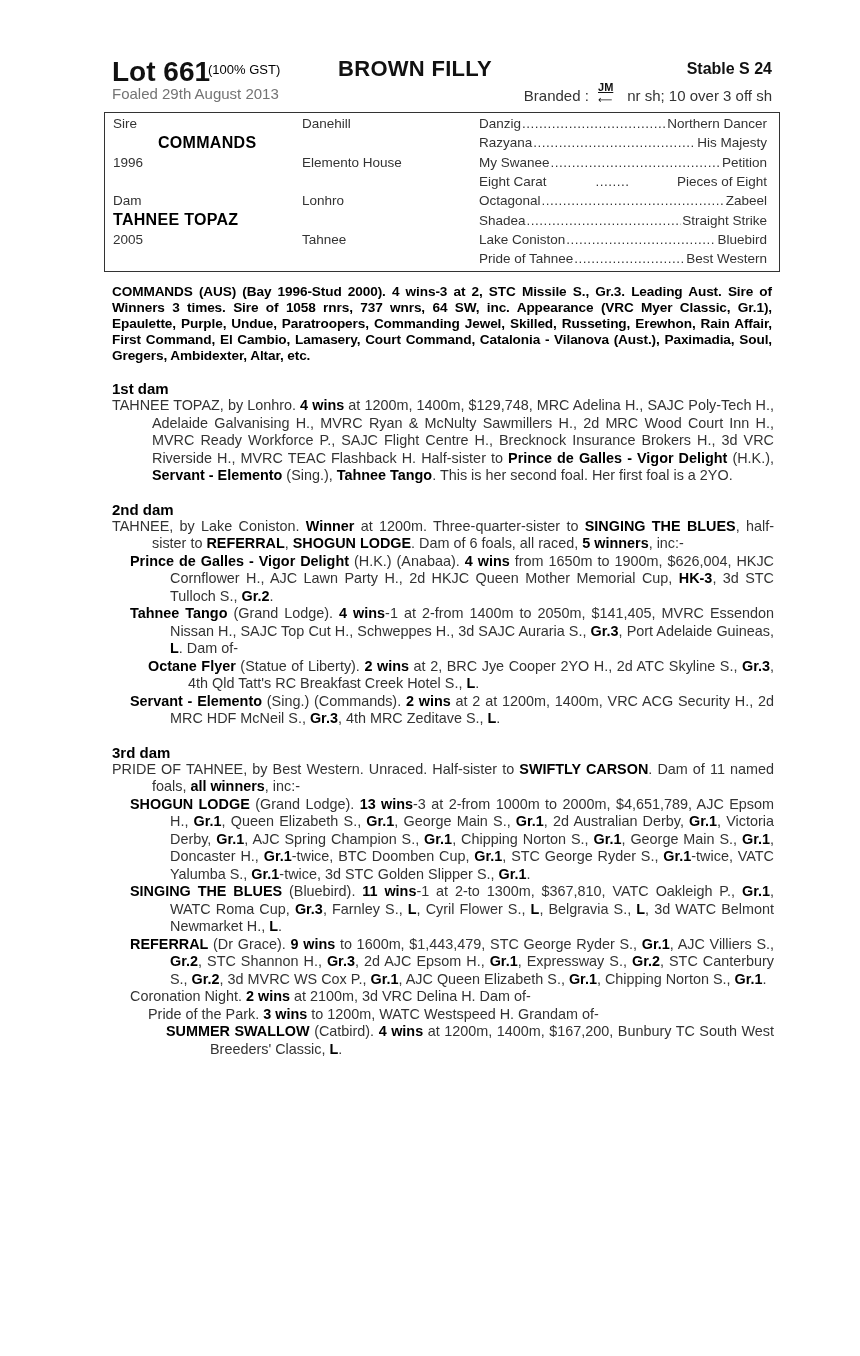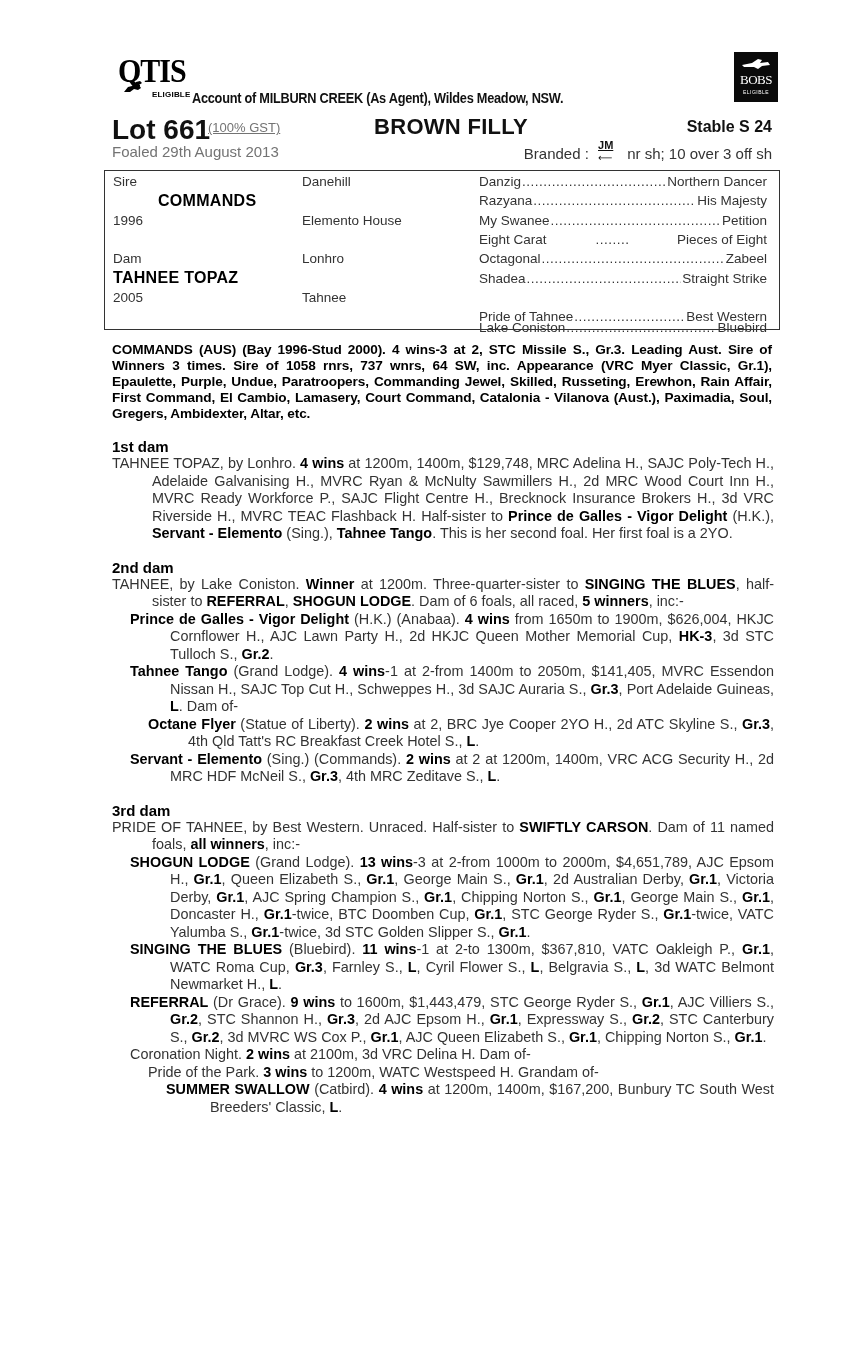--- a/index.html
+++ b/index.html
@@ -15,22 +15,22 @@
     .otis-eligible { position: absolute; left: 38px; top: 34px; font-family: "Liberation Sans", sans-serif; font-size: 8px; font-weight: bold; color: #000; letter-spacing: 0.2px; }
     .otis-horse { position: absolute; left: 8px; top: 22px; width: 26px; height: 16px; }
     .account-line { position: absolute; left: 88px; top: 40px; font-family: "Liberation Sans", sans-serif; font-size: 14.5px; font-weight: bold; letter-spacing: -0.3px; transform: scaleX(0.88); transform-origin: left center; white-space: nowrap; }
     .bobs-logo { position: absolute; right: 2px; top: 2px; width: 44px; height: 50px; background: #0a0a0a; color: #fff; text-align: center; }
     .bobs-bird { position: absolute; left: 6px; top: 5px; width: 32px; height: 14px; }
     .bobs-text { position: absolute; left: 0; right: 0; top: 20px; font-family: "Liberation Serif", serif; font-size: 13px; letter-spacing: -0.5px; }
     .bobs-sub { position: absolute; left: 0; right: 0; top: 37px; font-size: 5px; letter-spacing: 0.5px; }
 
     .lot-row { position: relative; height: 30px; margin-top: 2px; }
     .lot-label { position: absolute; left: 8px; top: 4px; font-size: 28px; font-weight: bold; }
-    .lot-gst { position: absolute; left: 104px; top: 10px; font-size: 13px; color: #737373; text-decoration: underline; }
-    .lot-title { position: absolute; left: 234px; top: 4px; font-size: 22px; font-weight: bold; letter-spacing: 0.3px; margin-left: 36px; }
+    .lot-gst { position: absolute; left: 104px; top: 10px; font-size: 13px; color: #000000; }
+    .lot-title { position: absolute; left: 234px; top: 4px; font-size: 22px; font-weight: bold; letter-spacing: 0.3px; }
     .lot-stable { position: absolute; right: 8px; top: 8px; font-size: 16px; font-weight: bold; }
 
     .foaled-row { position: relative; height: 26px; }
     .foaled { position: absolute; left: 8px; top: 3px; font-size: 15px; color: #737373; }
     .branded { position: absolute; right: 8px; top: 3px; font-size: 15px; color: #333; white-space: nowrap; }
     .brand-mark { display: inline-block; position: relative; width: 20px; height: 18px; margin: 0 6px 0 4px; vertical-align: -2px; }
     .brand-jm { position: absolute; left: 1px; top: -4px; font-size: 11px; font-weight: bold; color: #111; text-decoration: underline; }
     .brand-arrow { position: absolute; left: 1px; top: 10px; font-size: 10px; color: #111; line-height: 10px; }
 
     
@@ -52,37 +52,20 @@
     .l0 { padding-left: 40px; text-indent: -40px; }
     .l1 { padding-left: 58px; text-indent: -40px; }
     .l2 { padding-left: 76px; text-indent: -40px; }
     .l3 { padding-left: 98px; text-indent: -44px; }
   </style>
 </head>
 <body>
 
 <div class="page">
 
-  <div class="header-row">
-    <div class="otis-logo">
-      <span class="otis-text">QTIS</span>
-      <svg class="otis-horse" viewBox="0 0 26 16">
-        <path d="M2 14 L6 9 L10 8 L14 4 L18 3 L20 5 L17 7 L19 10 L16 12 L12 11 L8 14 Z" fill="#000"></path>
-      </svg>
-      <span class="otis-eligible">ELIGIBLE</span>
-    </div>
-    <div class="account-line">Account of MILBURN CREEK (As  Agent), Wildes Meadow, NSW.</div>
-    <div class="bobs-logo">
-      <svg class="bobs-bird" viewBox="0 0 32 14">
-        <path d="M2 8 L12 6 L18 2 L22 3 L20 6 L28 5 L30 8 L22 9 L18 12 L14 10 L4 10 Z" fill="#fff"></path>
-      </svg>
-      <div class="bobs-text">BOBS</div>
-      <div class="bobs-sub">ELIGIBLE</div>
-    </div>
-  </div>
 
   <div class="lot-row">
     <span class="lot-label">Lot 661</span>
     <span class="lot-gst">(100% GST)</span>
     <span class="lot-title">BROWN FILLY</span>
     <span class="lot-stable">Stable S 24</span>
   </div>
 
   <div class="foaled-row">
     <span class="foaled">Foaled 29th August 2013</span>
@@ -132,21 +115,21 @@
     <div class="ped-g3" style="top:80px;">
         <span>Octagonal</span>
         <span class="dots"></span>
         <span>Zabeel</span>
       </div>
     <div class="ped-g3" style="top:100px;">
         <span>Shadea</span>
         <span class="dots"></span>
         <span>Straight Strike</span>
       </div>
-    <div class="ped-g3" style="top:119px;margin-top:30px;">
+    <div class="ped-g3" style="top:119px;">
         <span>Lake Coniston</span>
         <span class="dots"></span>
         <span>Bluebird</span>
       </div>
     <div class="ped-g3" style="top:138px;">
         <span>Pride of Tahnee</span>
         <span class="dots"></span>
         <span>Best Western</span>
       </div>
   </div>

